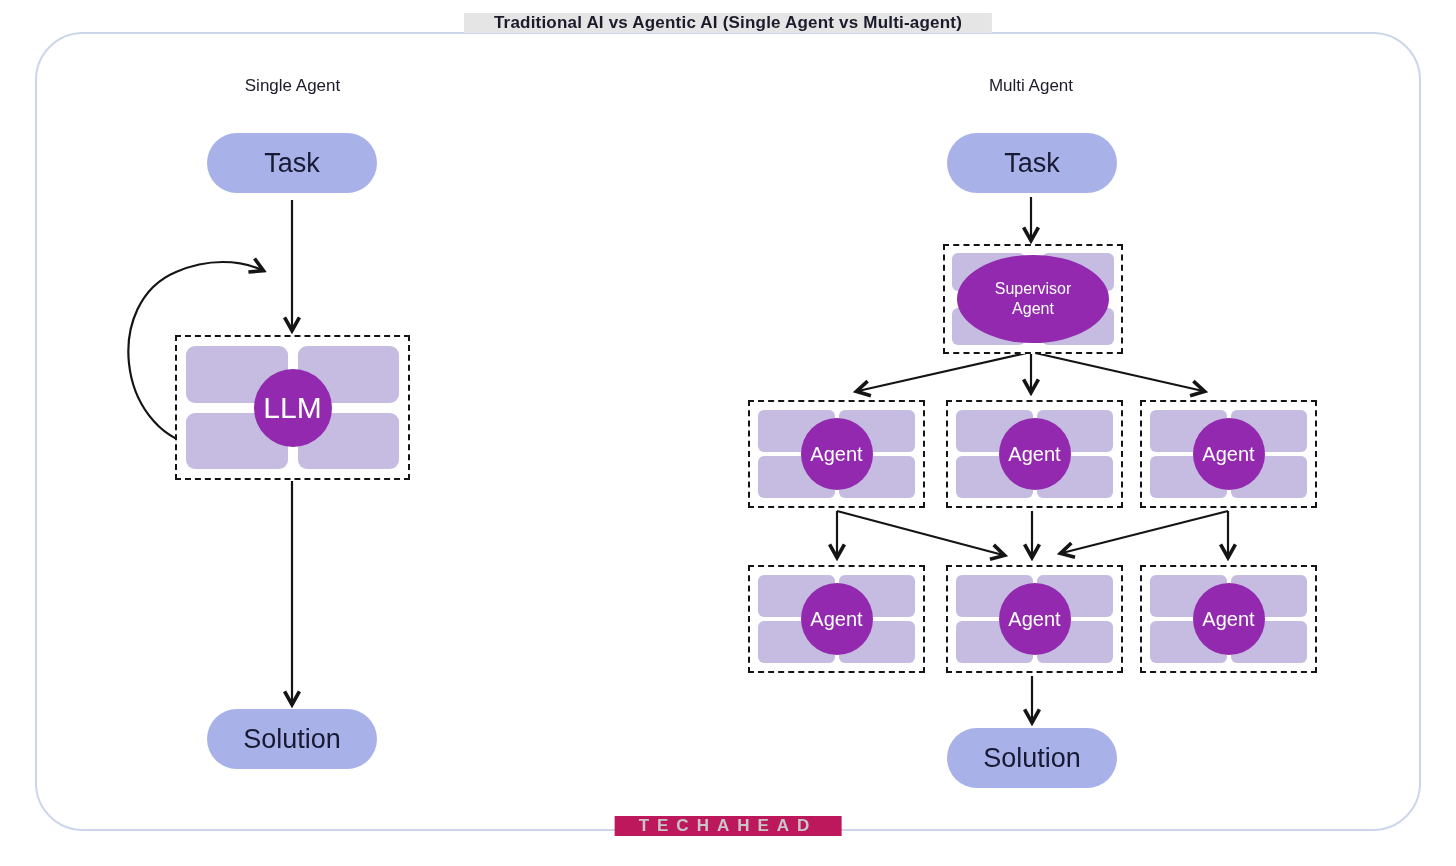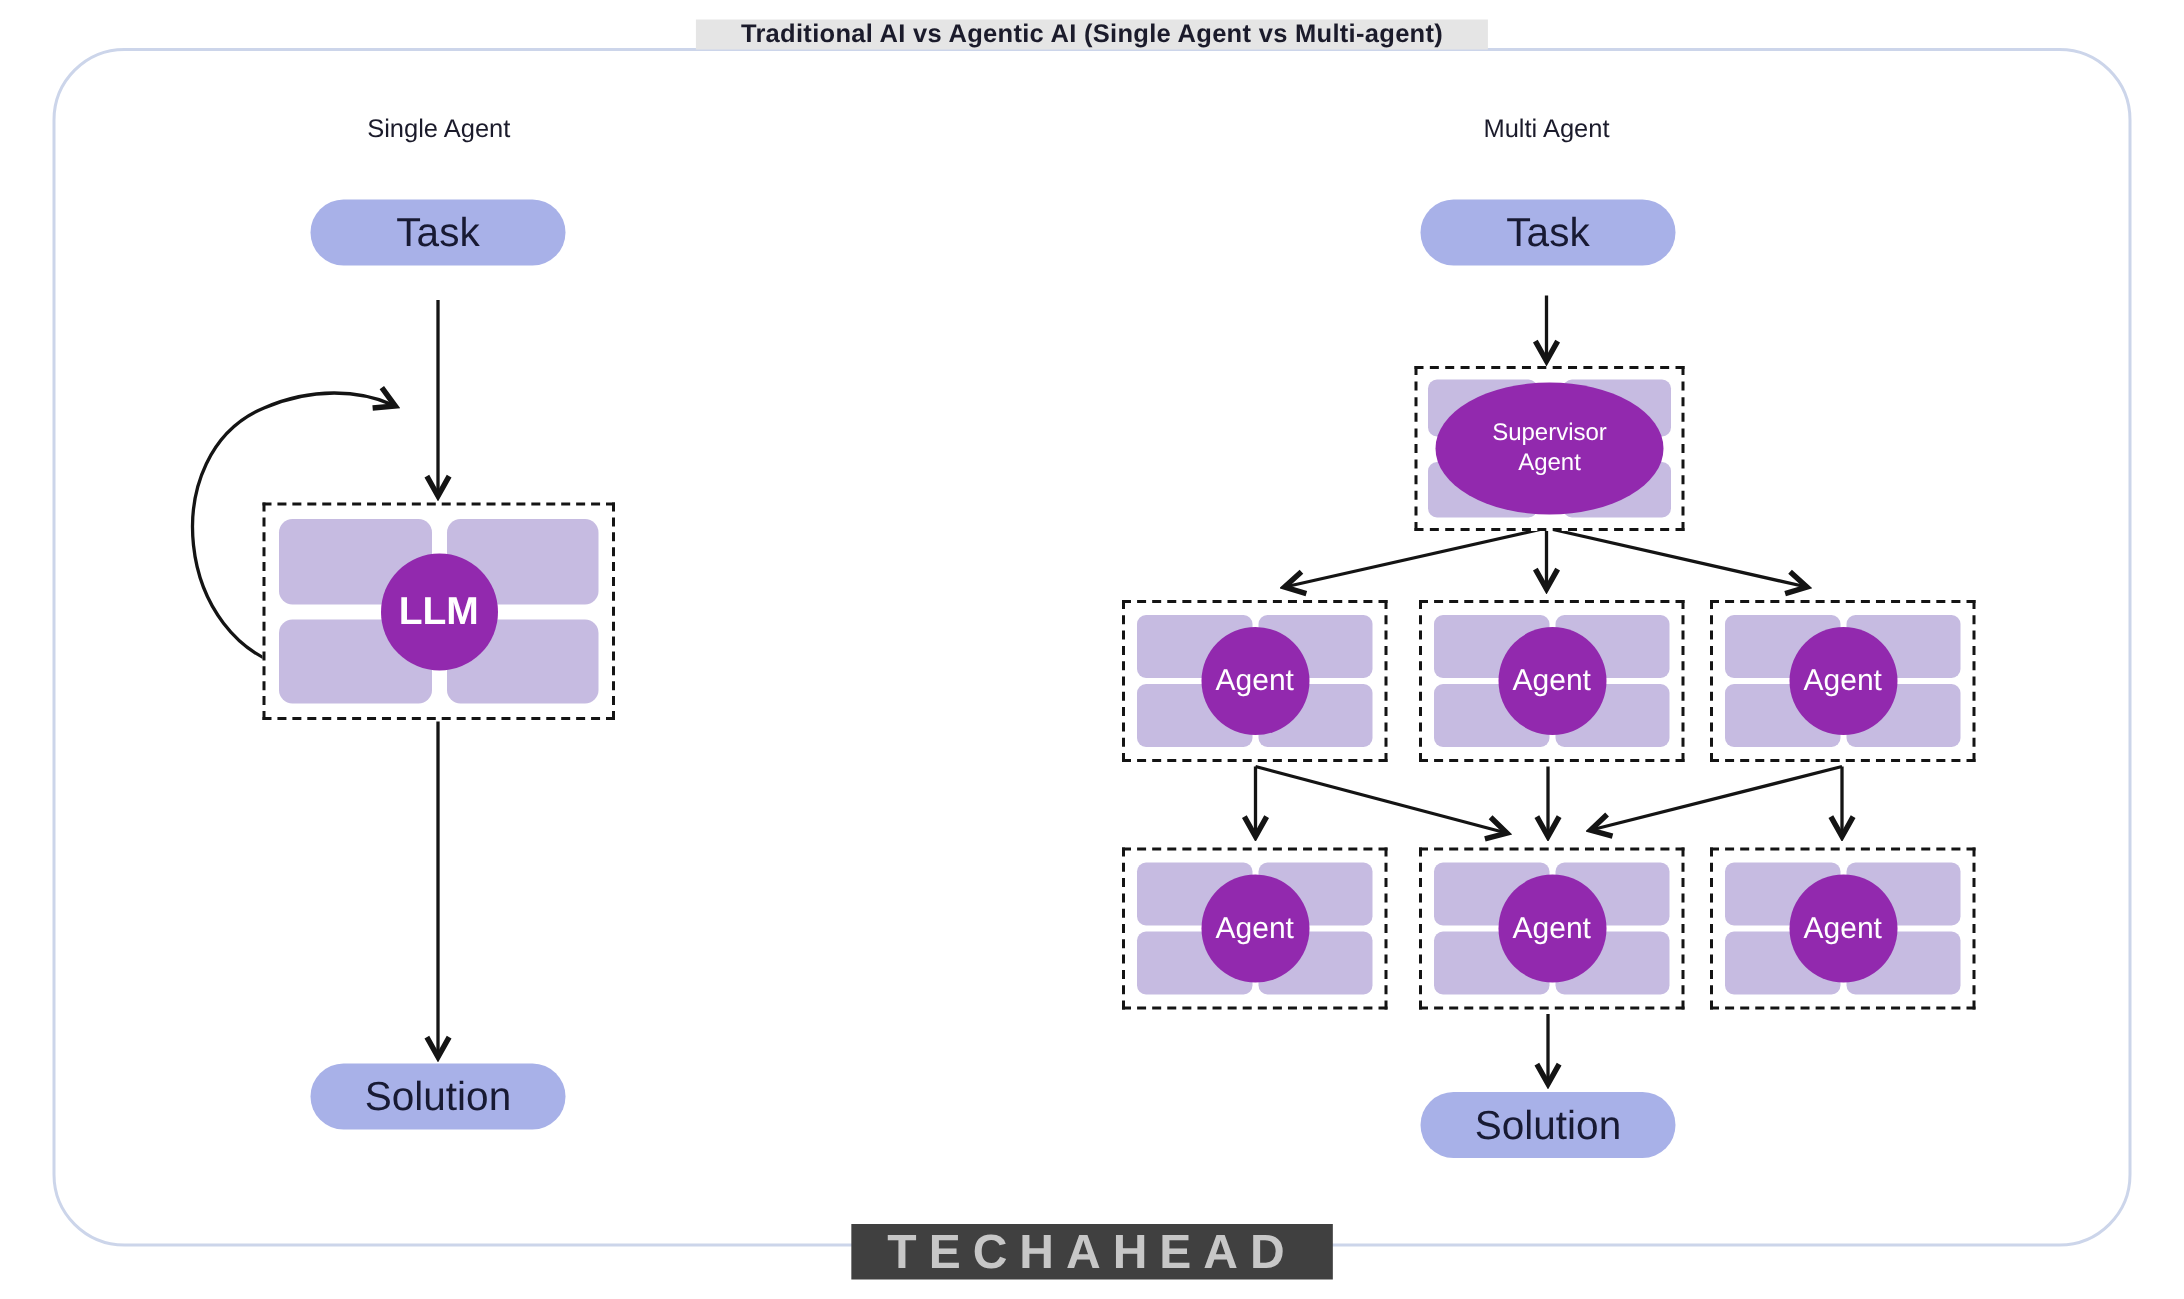--- a/index.html
+++ b/index.html
@@ -12,44 +12,44 @@
     position:absolute;left:35px;top:32px;width:1386px;height:799px;
     border:2px solid var(--frame,#ccd5ea);border-radius:48px;box-sizing:border-box;
   }
   .page-title{
     position:absolute;top:13px;left:50%;transform:translateX(-50%);
     background:#e5e5e5;padding:0 30px;white-space:nowrap;
     font-size:17px;font-weight:bold;letter-spacing:.2px;z-index:3;
   }
   .watermark{
     position:absolute;top:816px;left:50%;transform:translateX(-50%);
-    background:#404040;padding:0 24px;white-space:nowrap;z-index:3;
-    font-size:32px;font-weight:bold;letter-spacing:8px;color:var(--mark,#c7c7c7);
+    background:#be185d;padding:0 24px;white-space:nowrap;z-index:3;
+    font-size:17px;font-weight:bold;letter-spacing:8px;color:var(--mark,#c7c7c7);
   }
   .col-heading{
     position:absolute;top:76px;text-align:center;font-size:17px;z-index:2;
   }
   .pill{
-    position:absolute;height:44px;border-radius:30px;background:var(--pill,#a8b1e8);
+    position:absolute;height:60px;border-radius:30px;background:var(--pill,#a8b1e8);
     display:flex;align-items:center;justify-content:center;
     font-size:27px;color:#181a33;z-index:2;
   }
   .dbox{
     position:absolute;border:2px dashed var(--arrow,#141414);box-sizing:border-box;
     display:grid;grid-template-columns:1fr 1fr;grid-template-rows:1fr 1fr;z-index:2;background:#fff;
   }
   .tile{background:var(--tile,#c6bbe1);}
   .node{
     position:absolute;left:50%;top:50%;transform:translate(-50%,-50%);
     background:var(--node,#9229ae);color:#fff;border-radius:50%;
     display:flex;align-items:center;justify-content:center;text-align:center;z-index:3;
   }
   .llm-box{left:175px;top:335px;width:235px;height:145px;padding:9px;gap:10px;}
   .llm-box .tile{border-radius:9px;}
-  .llm-node{width:78px;height:78px;font-size:26px;font-weight:bold;}
+  .llm-node{width:78px;height:78px;font-size:30px;}
   .sup-box{left:943px;top:244px;width:180px;height:110px;padding:7px;gap:17px;}
   .sup-box .tile{border-radius:6px;}
   .sup-node{width:152px;height:88px;font-size:16px;line-height:1.25;}
   .sup-node span{display:block;width:110px;}
   .agent-box{width:177px;height:108px;padding:8px;gap:4px;}
   .agent-box .tile{border-radius:6px;}
   .agent-node{width:72px;height:72px;font-size:20px;}
   svg.arrows{position:absolute;left:0;top:0;z-index:1;}
   svg.arrows path,svg.arrows line{stroke:var(--arrow,#141414);stroke-width:2.2;fill:none;}
 </style>

